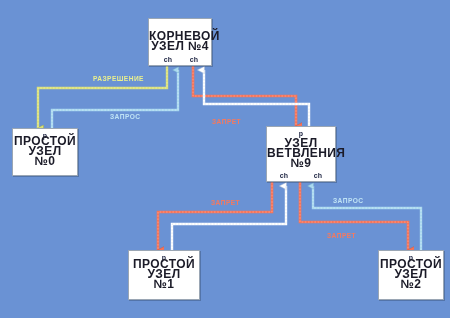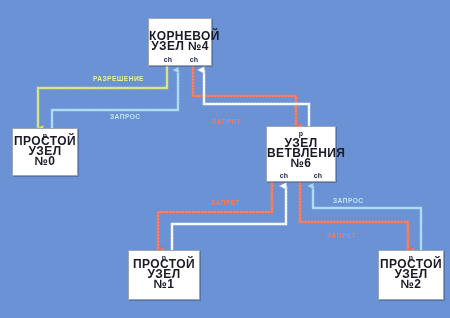--- a/index.html
+++ b/index.html
@@ -133,21 +133,21 @@
 
   <div class="node" style="left:12px; top:128px; width:66px; height:48px;">
     <div class="port port-p">p</div>
     <div class="node-title">ПРОСТОЙ УЗЕЛ
 №0</div>
   </div>
 
   <div class="node" style="left:266px; top:126px; width:70px; height:56px;">
     <div class="port port-p">p</div>
     <div class="node-title">УЗЕЛ
-ВЕТВЛЕНИЯ №6</div>
+ВЕТВЛЕНИЯ №9</div>
     <div class="port port-ch" style="left:7px;">ch</div>
     <div class="port port-ch" style="left:41px;">ch</div>
   </div>
 
   <div class="node" style="left:128px; top:250px; width:72px; height:50px;">
     <div class="port port-p">p</div>
     <div class="node-title">ПРОСТОЙ УЗЕЛ
 №1</div>
   </div>
 

